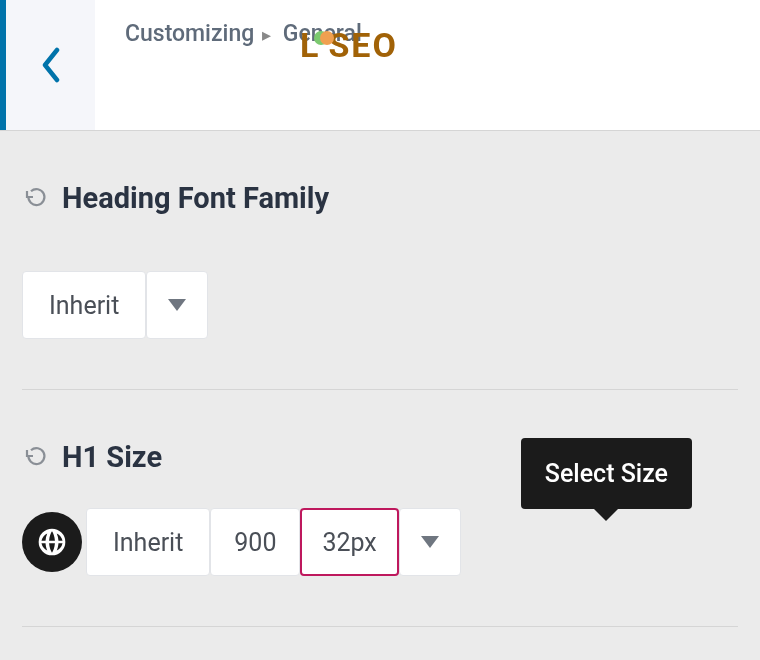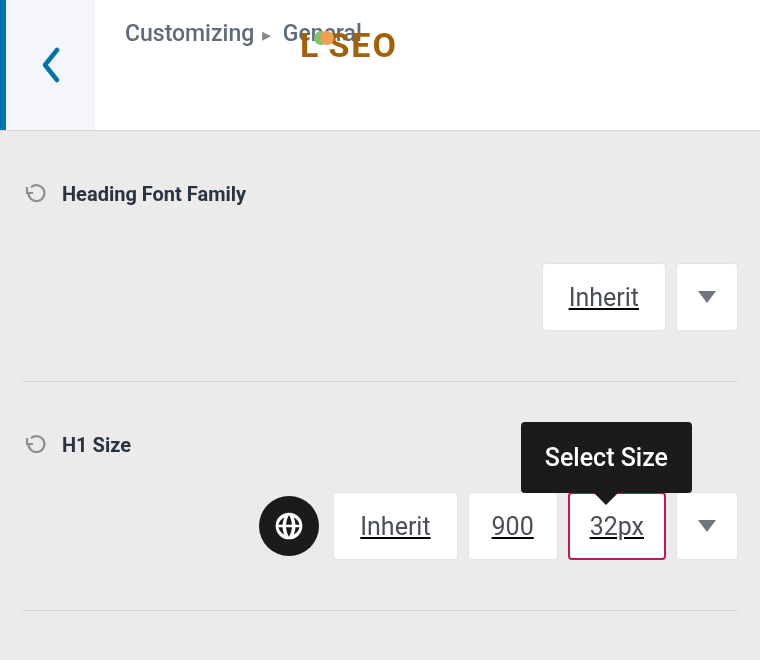--- a/index.html
+++ b/index.html
@@ -83,30 +83,28 @@
       width: 26px;
       height: 26px;
       display: inline-flex;
       align-items: center;
       justify-content: center;
       color: #8a8f96;
       cursor: pointer;
     }
     .section-title {
       color: #2a3342;
-      font-size: 20px;
+      font-size: 29px;
       font-weight: 700;
     }
     .controls {
       display: flex;
-      justify-content: flex-end;
-      gap: 10px;
+      justify-content: flex-start;
       align-items: center;
       position: relative;
-      text-decoration: underline;
     }
     .select-box {
       background: #fff;
       border: 1px solid #e2e4e8;
       border-radius: 4px;
       height: 68px;
       min-width: 90px;
       display: flex;
       align-items: center;
       justify-content: center;

